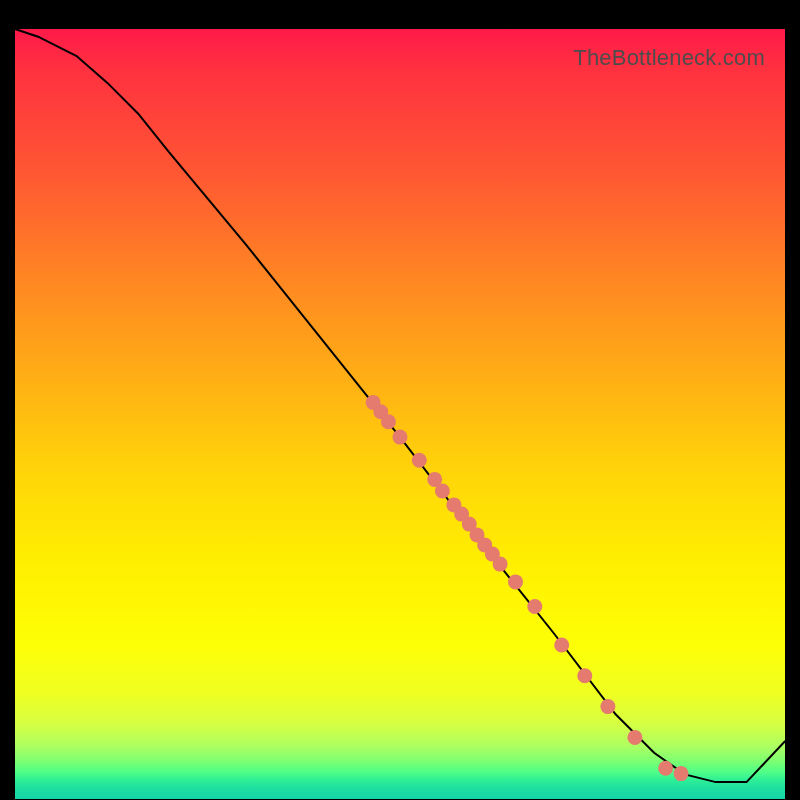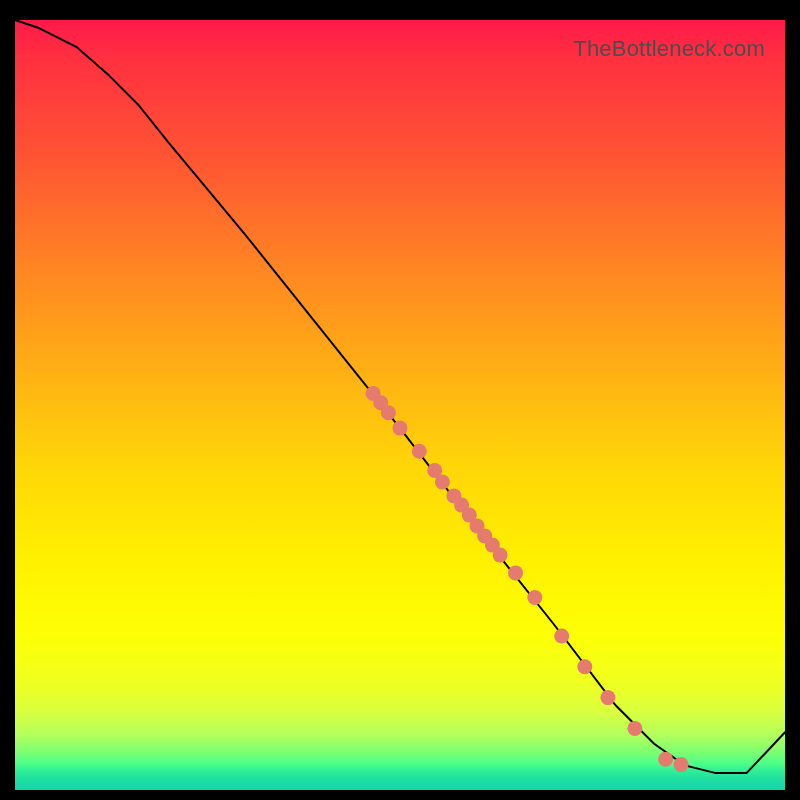--- a/index.html
+++ b/index.html
@@ -12,21 +12,21 @@
   }
   .chart-container {
     position: relative;
     width: 800px;
     height: 800px;
     background: #000;
   }
   .plot-area {
     position: absolute;
     left: 15px;
-    top: 20px;
+    top: 29px;
     width: 770px;
     height: 770px;
     background: linear-gradient(to bottom,
       #ff1a49 0%,
       #ff3040 5%,
       #ff5533 18%,
       #ff8822 33%,
       #ffb114 46%,
       #ffd608 58%,
       #fff000 70%,

